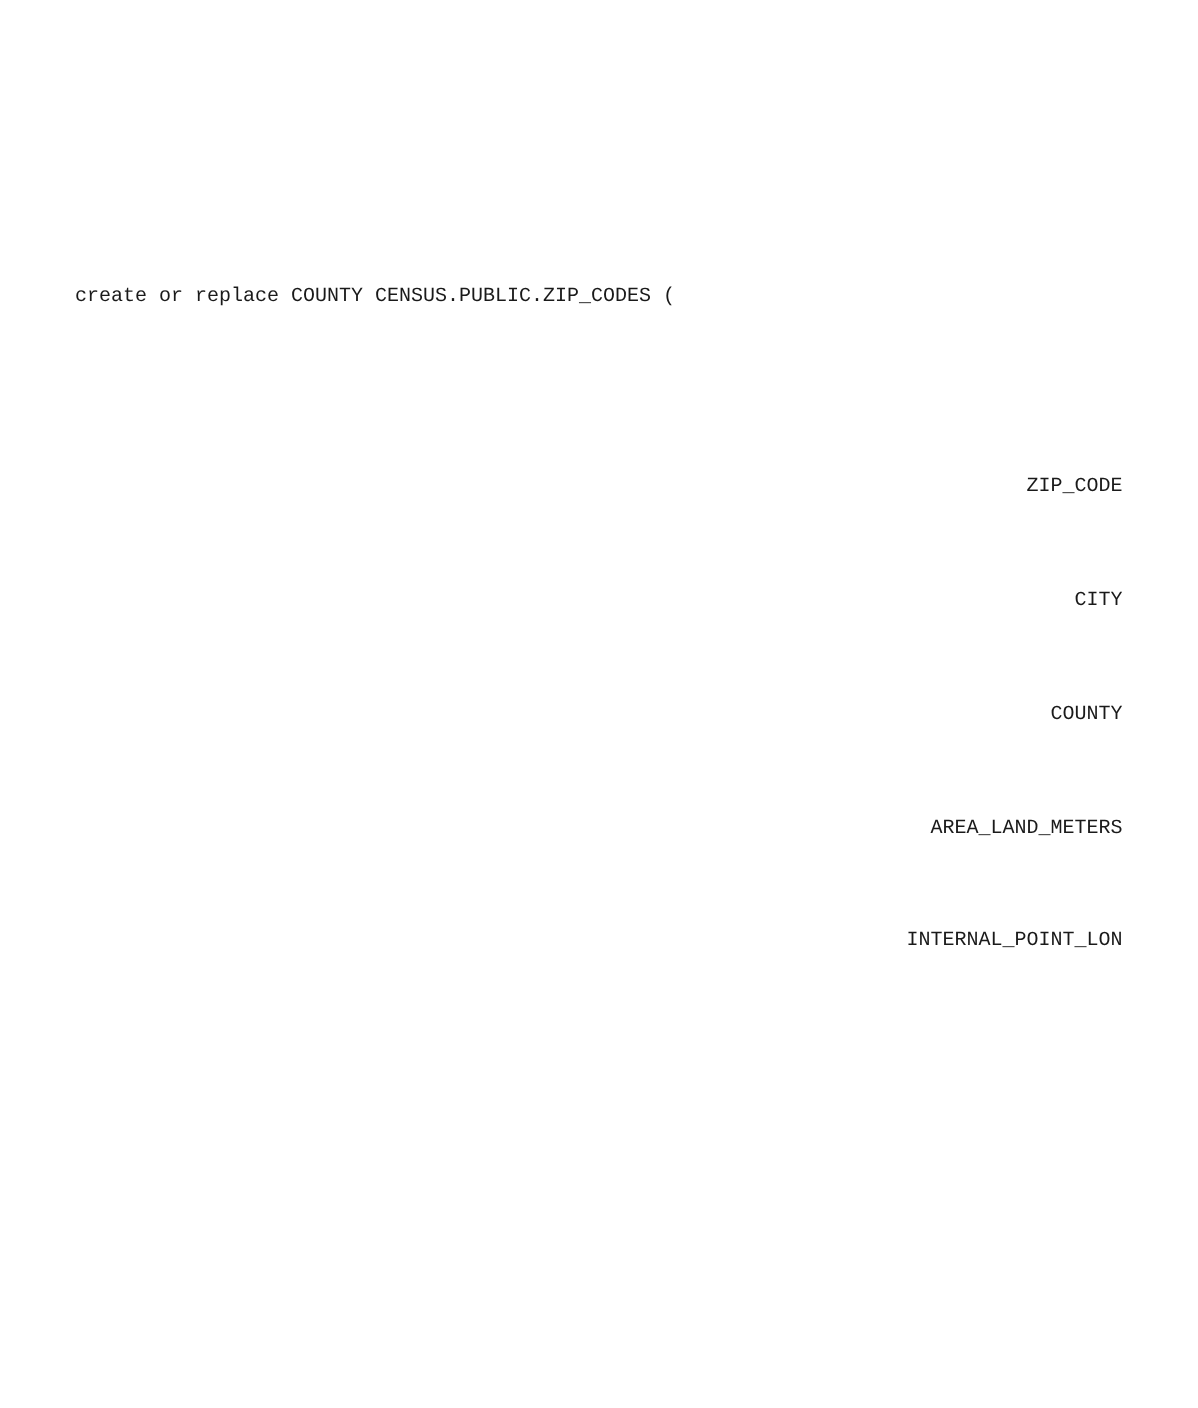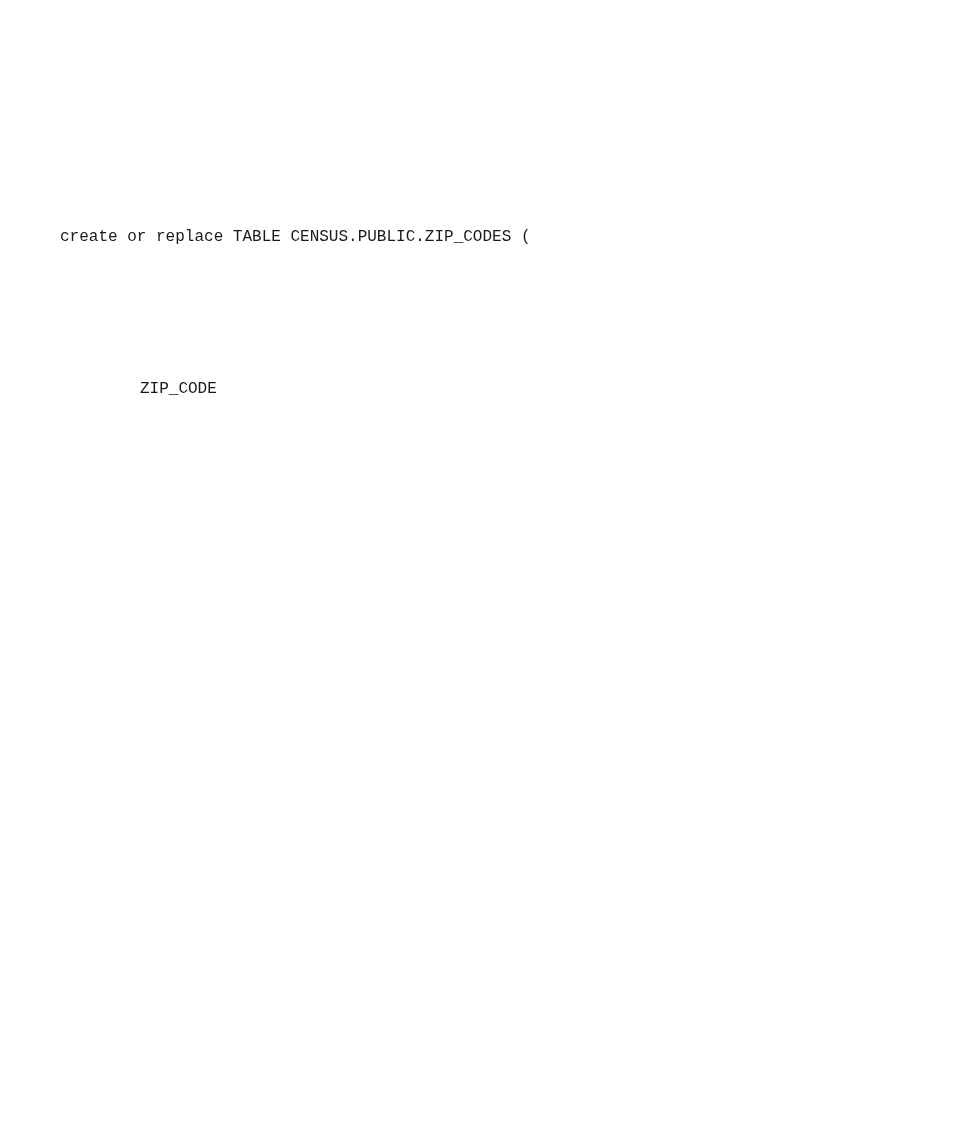--- a/index.html
+++ b/index.html
@@ -18,41 +18,46 @@
       padding: 40px 60px;
     }
 
     .code-block {
       line-height: 1.9;
       white-space: pre;
     }
 
     .indent-1 {
       padding-left: 80px;
+      text-align: right;
     }
 
     .section {
       margin-bottom: 0;
     }
 
     .line {
       display: block;
       line-height: 1.88;
     }
   </style>
 </head>
 <body>
 
 <div class="code-block">
 
   
   <div class="section">
-    <span class="line">create or replace TABLE CENSUS.PUBLIC.ZIP_CODES (</span>
+    <span class="line">create or replace COUNTY CENSUS.PUBLIC.ZIP_CODES (</span>
     <div class="indent-1">
       <span class="line">ZIP_CODE</span>
+      <span class="line">CITY</span>
+      <span class="line">COUNTY</span>
+      <span class="line">AREA_LAND_METERS</span>
+      <span class="line">INTERNAL_POINT_LON</span>
     </div>
     
   </div>
 
   
   
 
   
   
 

